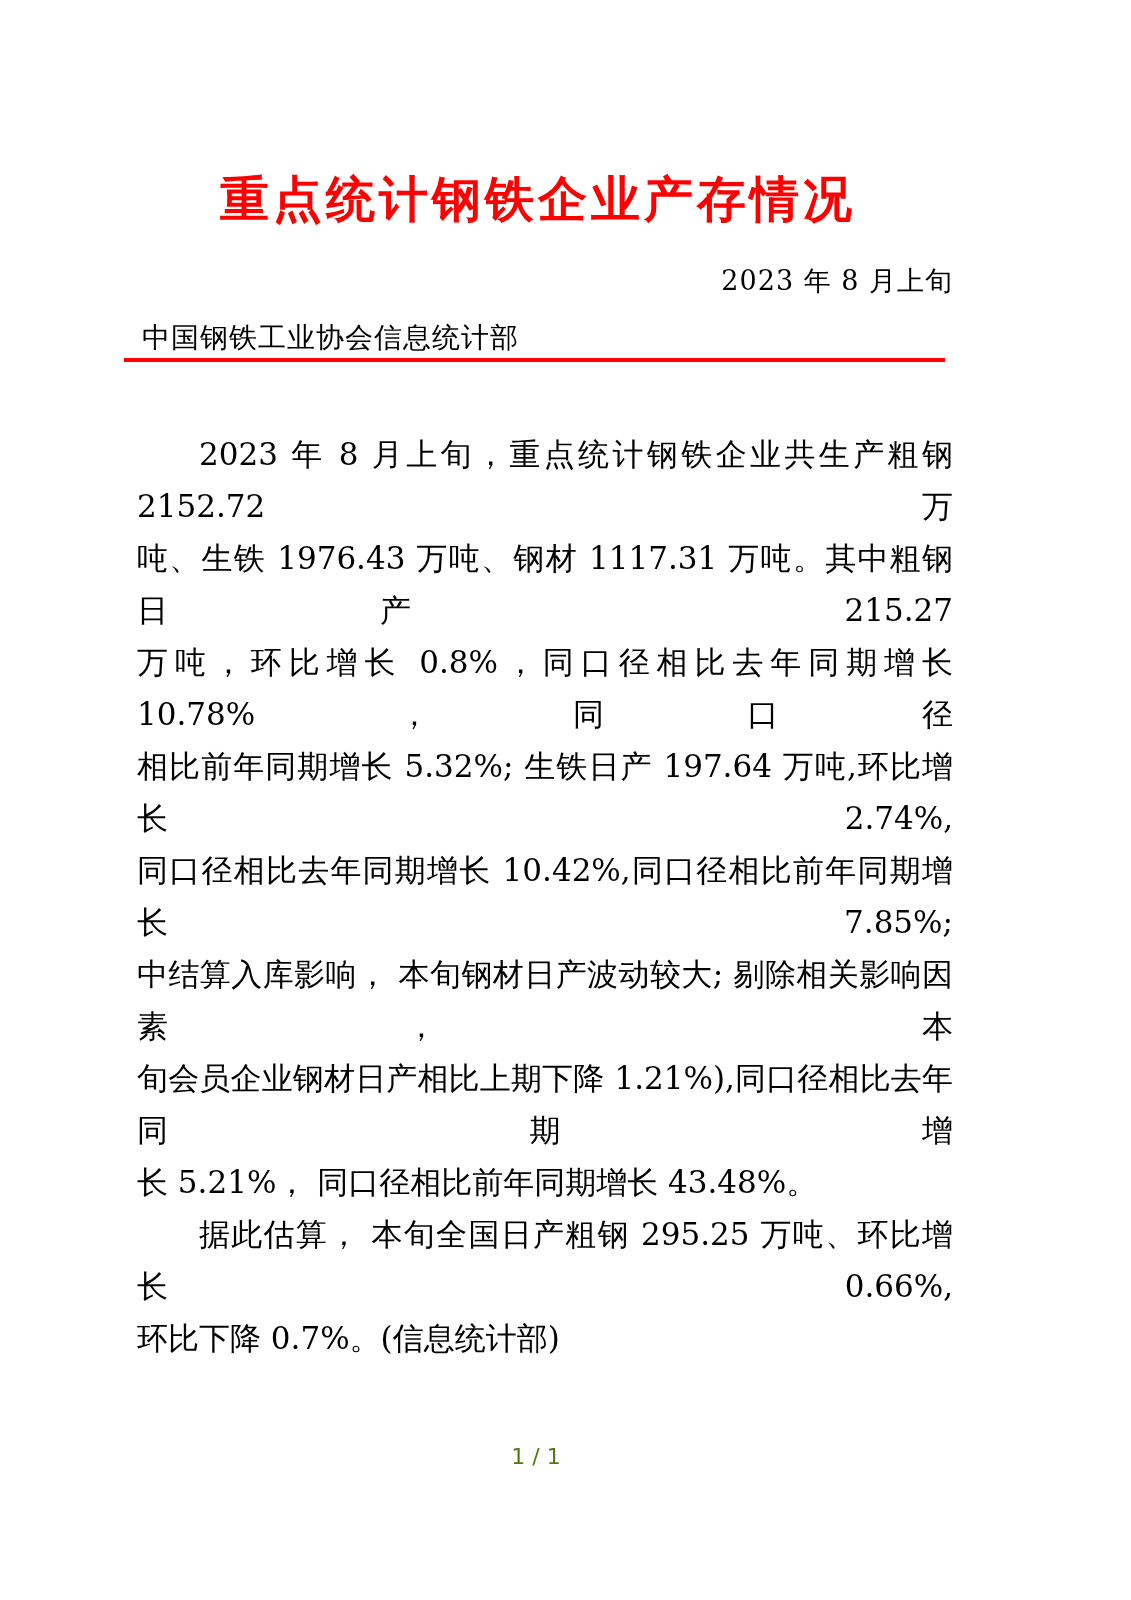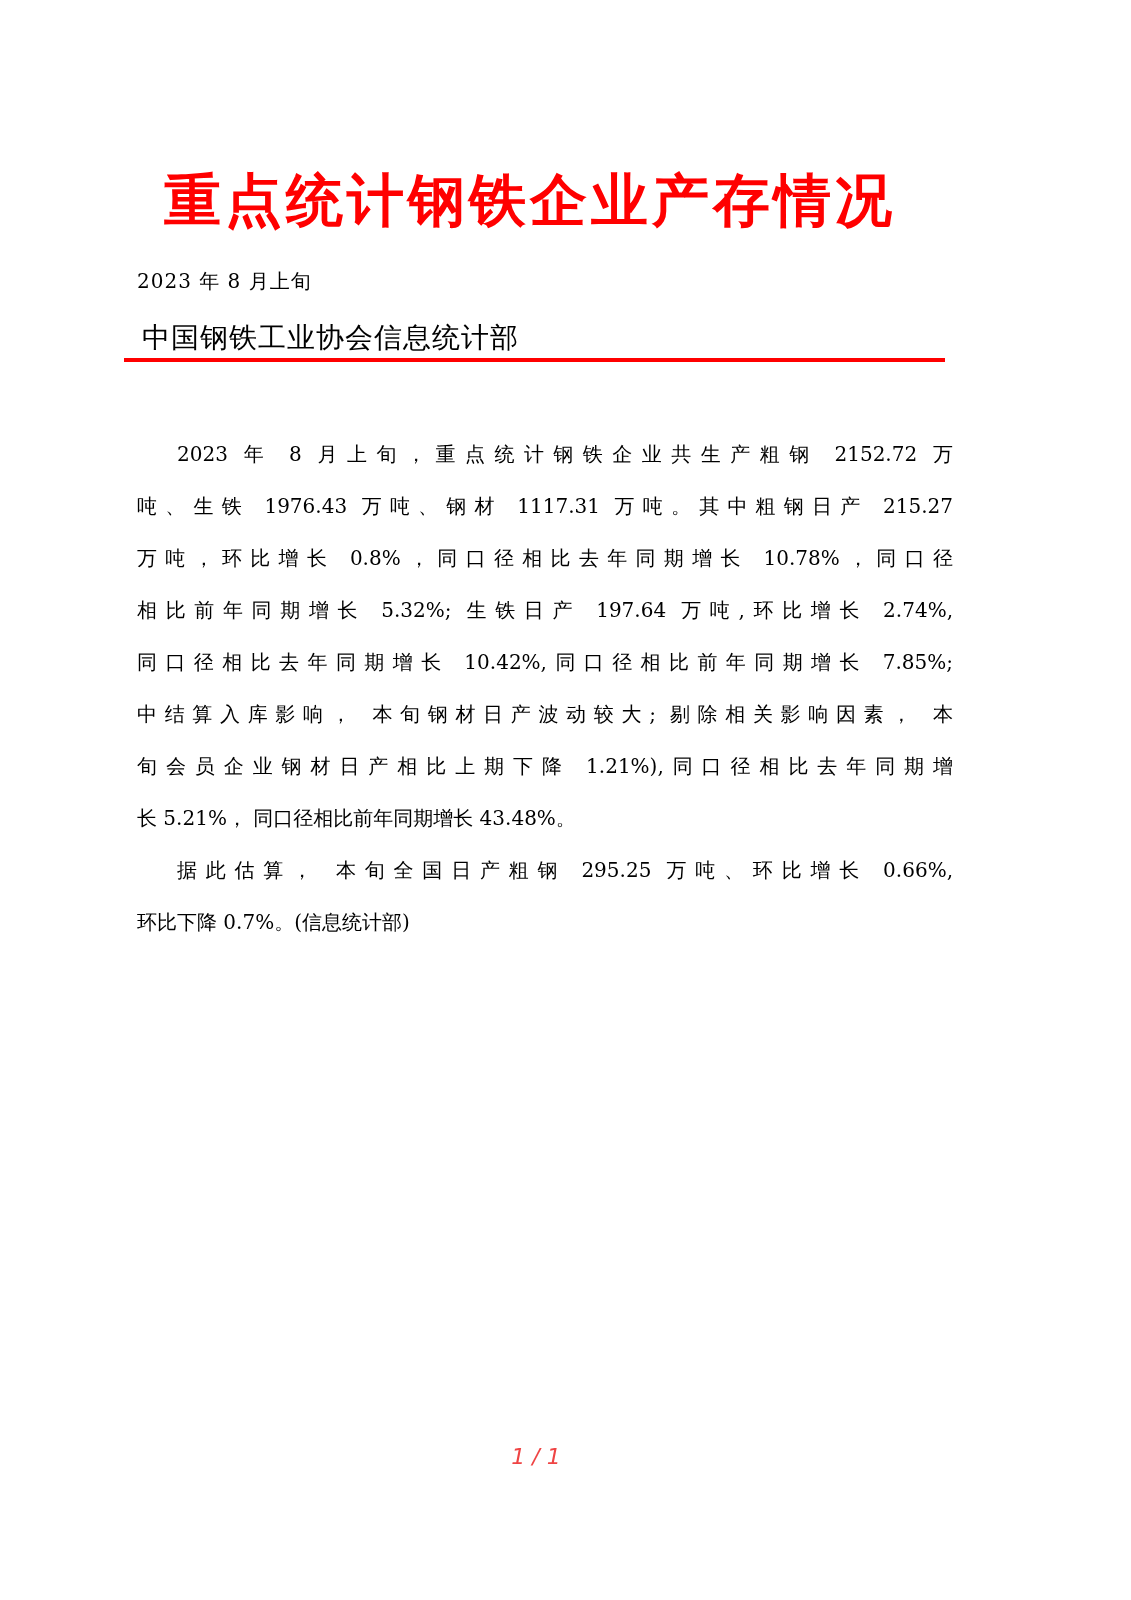--- a/index.html
+++ b/index.html
@@ -12,39 +12,39 @@
     width: 1131px;
     height: 1600px;
     background: #ffffff;
     overflow: hidden;
     font-family: "DejaVu Serif", serif;
     color: #000000;
   }
   .doc-title {
     position: absolute;
     top: 168px;
-    left: 122px;
+    left: 130px;
     width: 816px;
     margin: 0;
     text-align: center;
     font-family: "DejaVu Sans", sans-serif;
     font-weight: bold;
-    font-size: 57px;
+    font-size: 49px;
     line-height: 64px;
     letter-spacing: 4px;
     color: var(--accent, #FF0000);
     white-space: nowrap;
   }
   .doc-subtitle {
     position: absolute;
     top: 263px;
     left: 137px;
     width: 816px;
-    text-align: left;
-    font-size: 20px;
+    text-align: right;
+    font-size: 27px;
     line-height: 36px;
     letter-spacing: 1px;
   }
   .org-name {
     position: absolute;
     top: 320px;
     left: 142px;
     font-size: 28px;
     line-height: 36px;
     letter-spacing: 1px;
@@ -56,21 +56,21 @@
     left: 124px;
     width: 821px;
     height: 4px;
     background: var(--accent, #FF0000);
   }
   .doc-body {
     position: absolute;
     top: 428px;
     left: 137px;
     width: 816px;
-    font-size: 20px;
+    font-size: 31px;
     line-height: 52px;
   }
   .para { margin: 0; }
   .doc-line {
     text-align: justify;
     text-align-last: justify;
   }
   .doc-line:last-child {
     text-align-last: left;
   }
@@ -78,22 +78,21 @@
     text-indent: 2em;
   }
   .page-number {
     position: absolute;
     top: 1444px;
     left: 0;
     width: 1072px; 
     text-align: center;
     font-family: "DejaVu Sans", sans-serif;
     font-size: 22px;
-    color: #ef4444;
-    font-style: italic;
+    color: #4d7c0f;
   }
 </style>
 </head>
 <body>
 
 <div class="page">
 
   <h1 class="doc-title">重点统计钢铁企业产存情况</h1>
 
   <div class="doc-subtitle">2023 年 8 月上旬</div>

